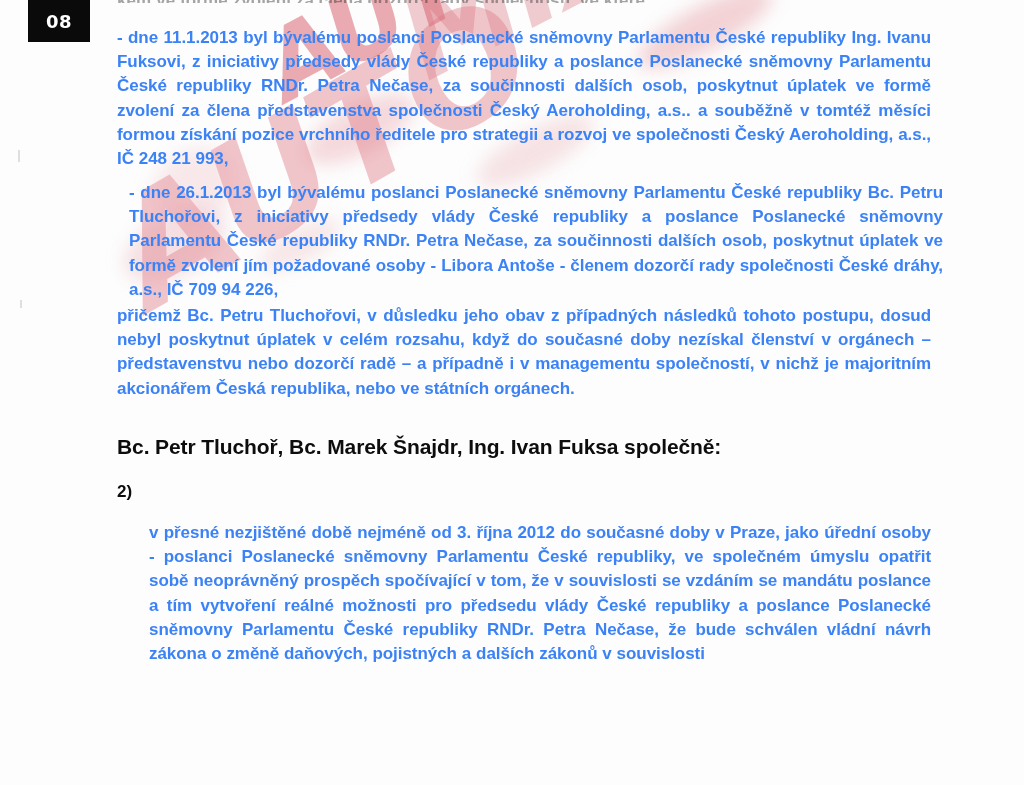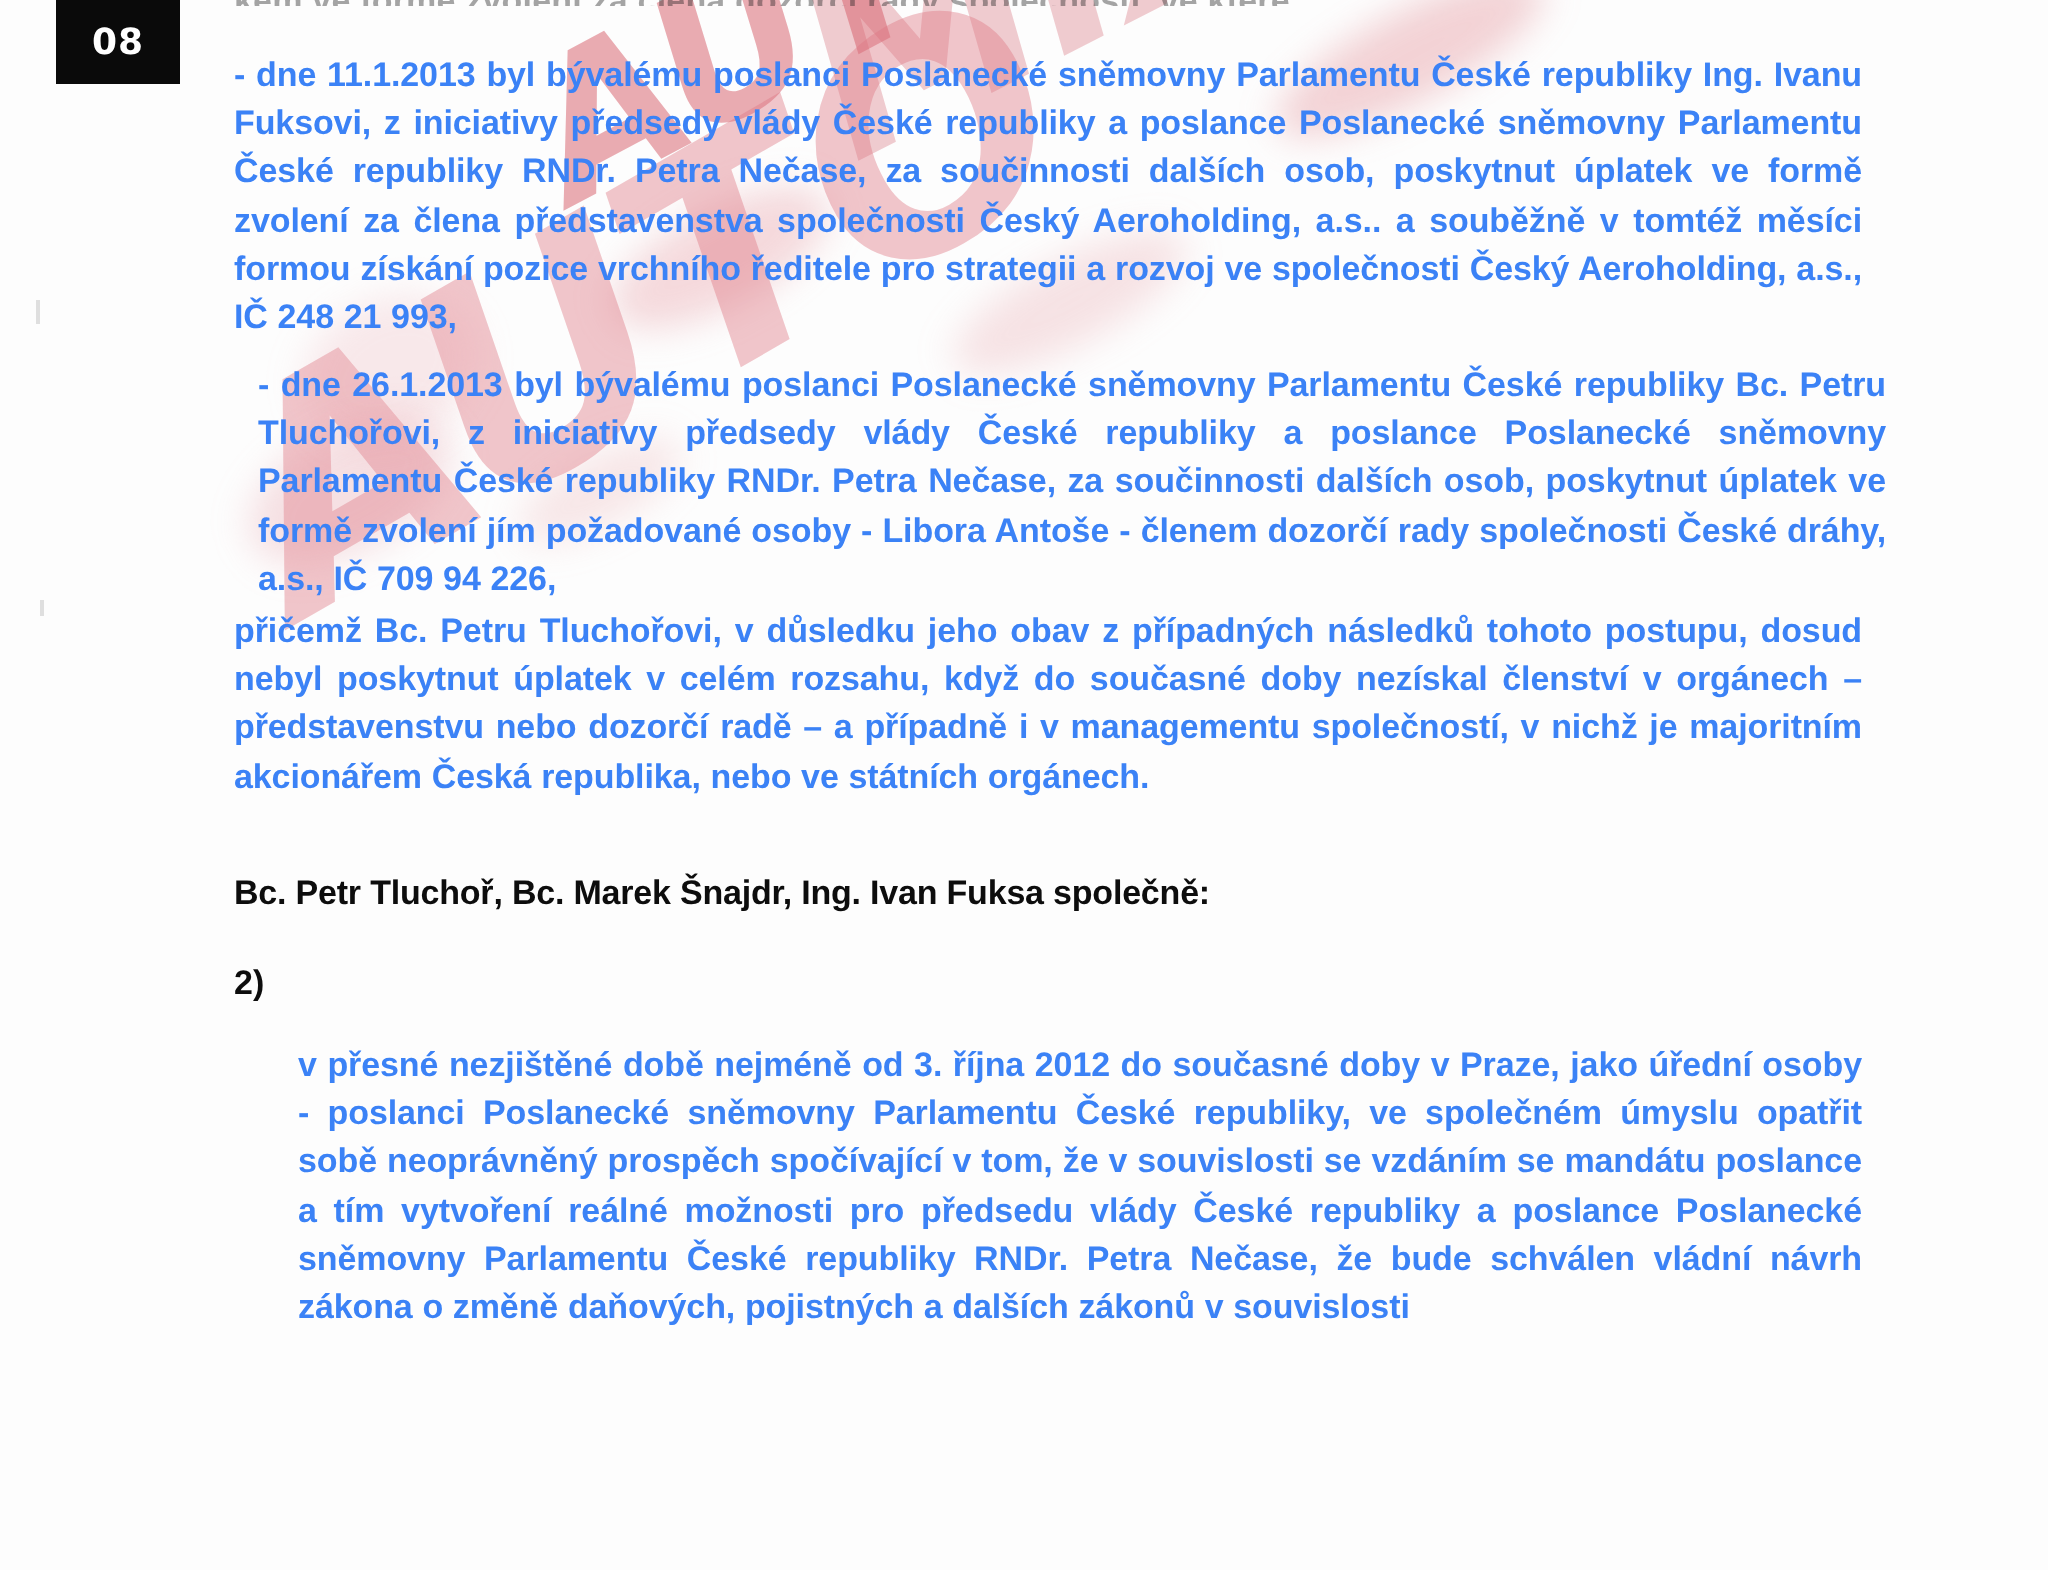--- a/index.html
+++ b/index.html
@@ -135,21 +135,21 @@
     word-spacing: 0.2px;
     color: #3b82f6;
     -webkit-font-smoothing: none;
   }
   p.para.last-ragged {
     text-align: justify;
     margin-left: 32px;
   }
   .heading-names {
     margin: 0;
-    font-size: 17px;
+    font-size: 21px;
     font-weight: 700;
     line-height: 24px;
     letter-spacing: -0.1px;
     color: #0d0d0d;
   }
   .item-number {
     margin: 0;
     font-size: 17px;
     font-weight: 700;
     line-height: 24px;

